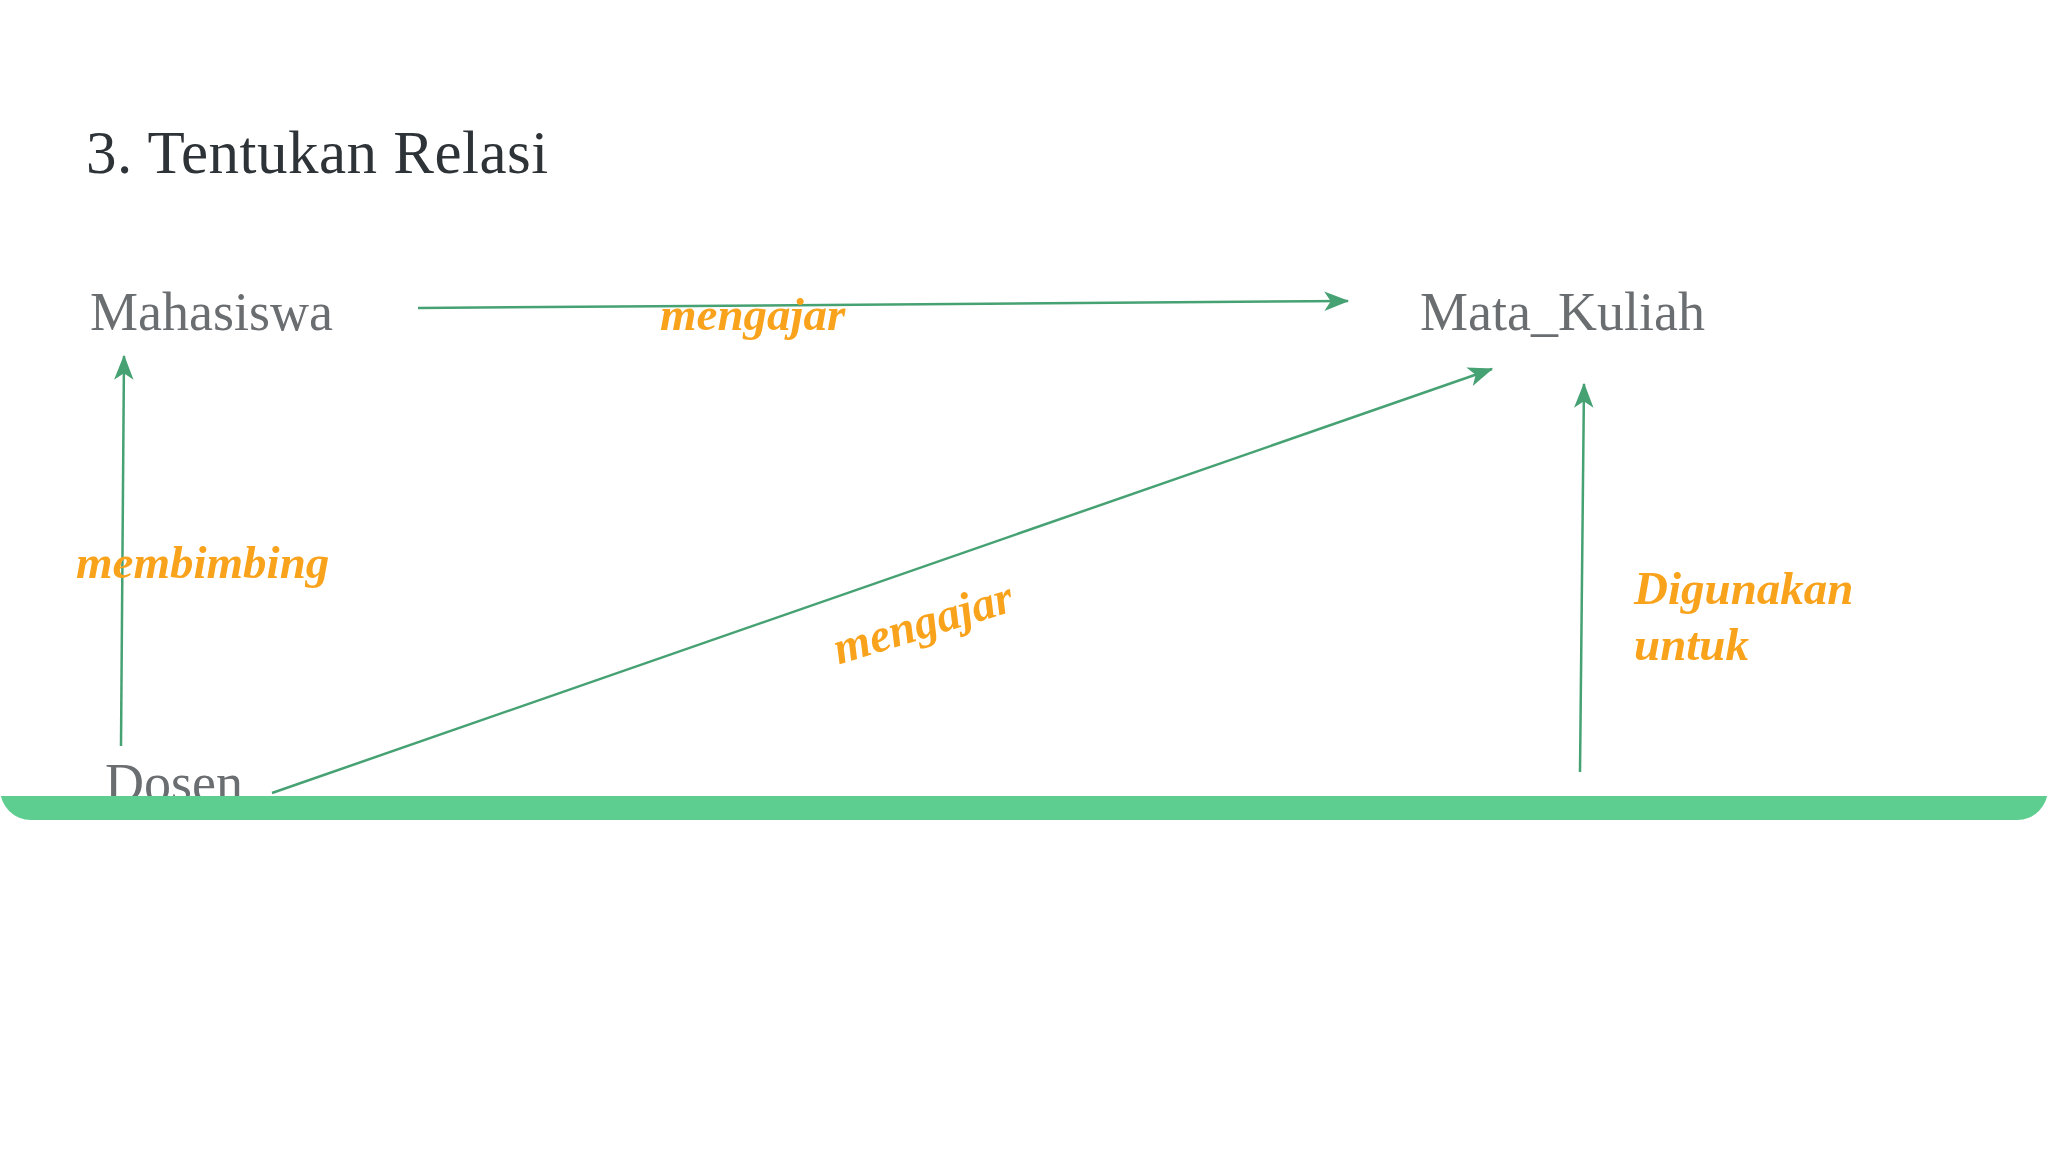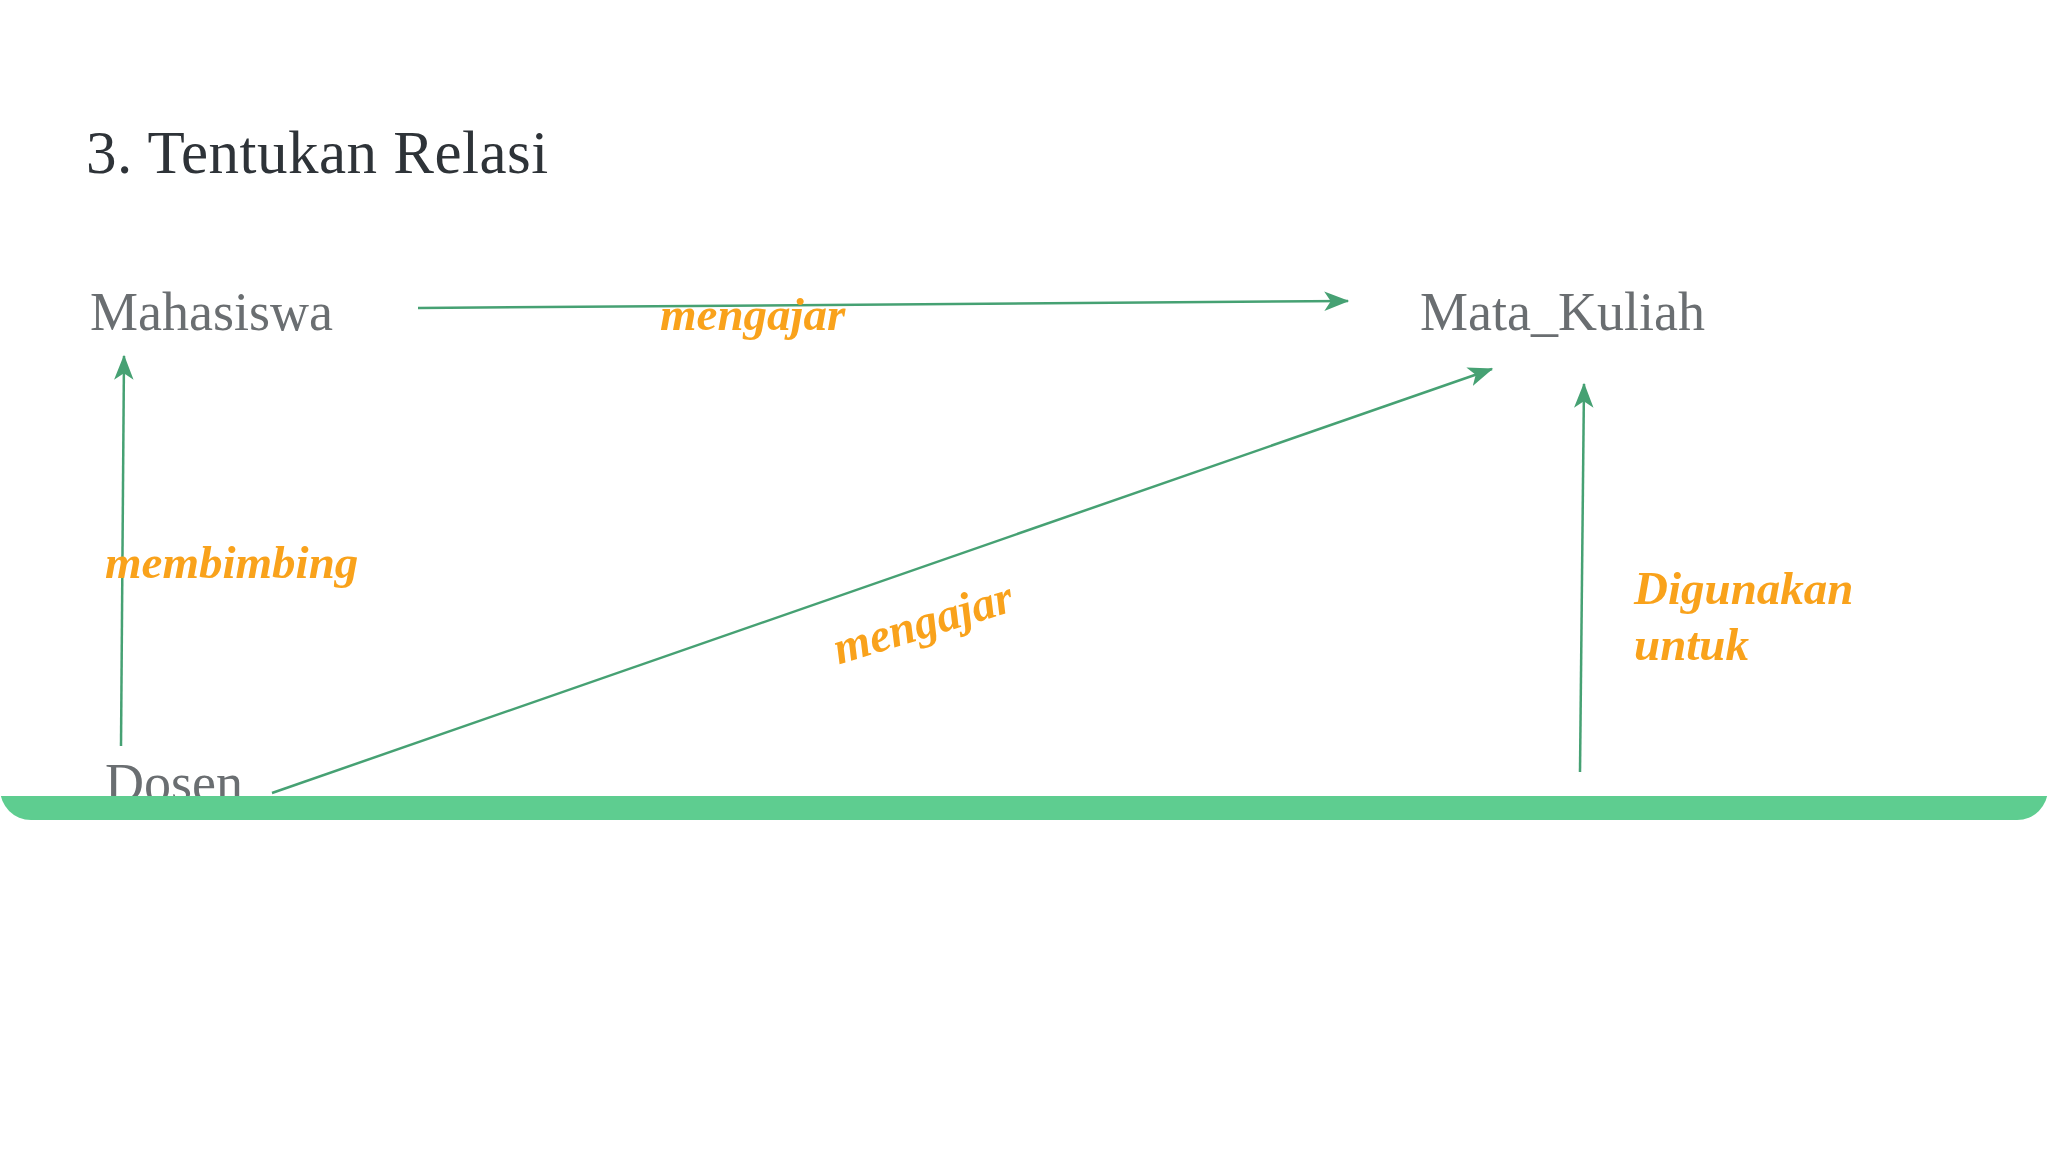--- a/index.html
+++ b/index.html
@@ -44,21 +44,21 @@
   .relation {
     position: absolute;
     font-size: 47px;
     font-weight: 700;
     font-style: italic;
     color: var(--relation-text, #f9a21b);
     line-height: 1.2;
     white-space: nowrap;
   }
   #r-mengambil  { left: 660px; top: 286px; }
-  #r-membimbing { left: 105px;  top: 534px; text-align: center; }
+  #r-membimbing { left: 76px;  top: 534px; text-align: center; }
   #r-mengajar   { left: 830px; top: 594px; transform: rotate(-17deg); transform-origin: 50% 50%; }
   #r-digunakan  { left: 1634px; top: 560px; white-space: normal; width: 320px; }
 
   .arrows {
     position: absolute;
     left: 0;
     top: 0;
     pointer-events: none;
   }
   .arrow-line {

